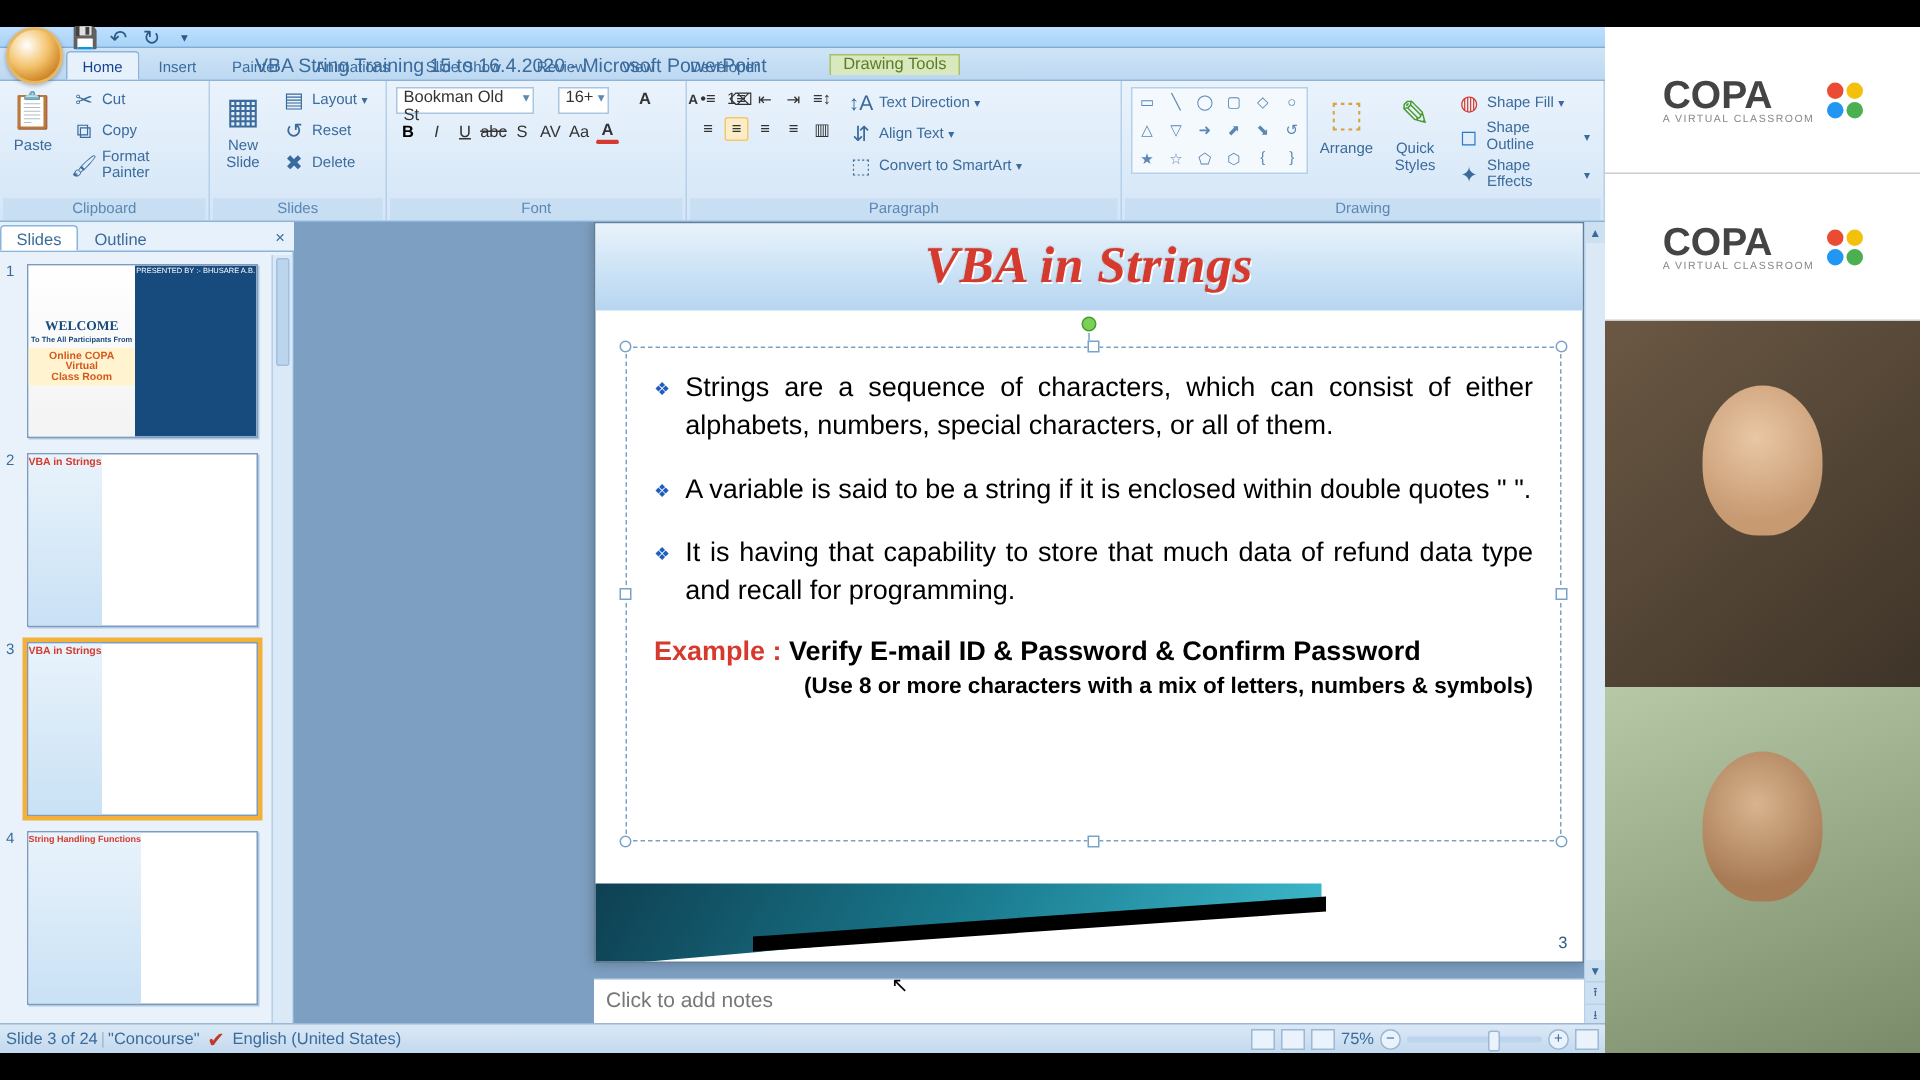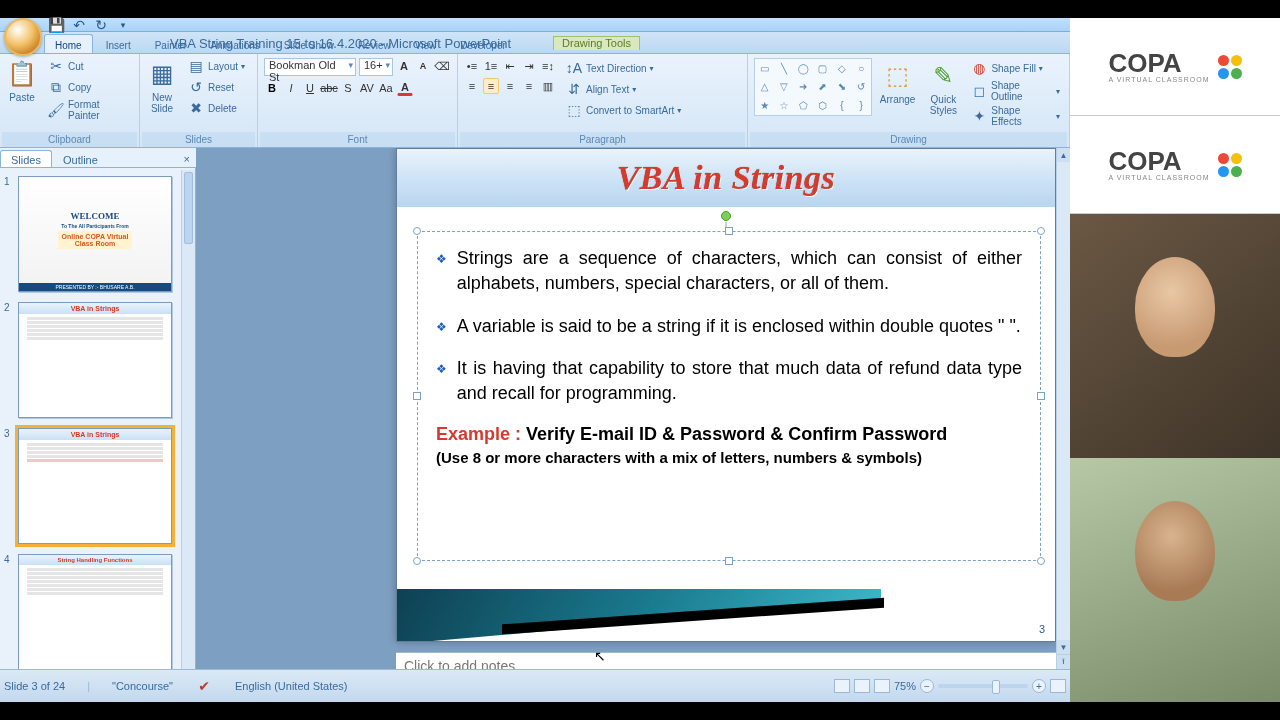--- a/index.html
+++ b/index.html
@@ -32,21 +32,21 @@
   
   .work { position:absolute; left:0; top:130px; right:0; bottom:20px; display:flex; background:#7d9fc1;}
   .panetabs{position:absolute;left:0;top:0;width:196px;height:20px;background:#e7f1fb;display:flex;align-items:flex-end;font-size:11px;border-bottom:1px solid #8ab4dc;z-index:2;}
   .pt{padding:3px 10px 1px;color:#3a6b9c;border:1px solid transparent;border-bottom:none;border-radius:3px 3px 0 0;cursor:pointer;}
   .pt.active{background:#fff;border-color:#8ab4dc;}
   .pt-x{margin-left:auto;padding:2px 6px;cursor:pointer;color:#3a6b9c;}
 
   .thumbs{width:196px;background:#e9f1fb;border-right:1px solid #8ab4dc;padding-top:22px;overflow:hidden;position:relative;}
   .thumb{margin:6px 6px 10px 18px;position:relative;}
   .tnum{position:absolute;left:-14px;top:0;font-size:10px;color:#3a6b9c;}
-  .tframe{width:154px;height:116px;background:#fff;border:1px solid #7a9cc0;box-shadow:1px 1px 0 #b0c9e2;display:flex;flex-direction:column;overflow:hidden;font-size:6px;color:#333;}
+  .tframe{width:154px;height:116px;background:#fff;border:1px solid #7a9cc0;box-shadow:1px 1px 0 #b0c9e2;display:flex;flex-direction:row;overflow:hidden;font-size:6px;color:#333;}
   .tframe.sel{outline:3px solid #f3b13a;}
   .sb{position:absolute;right:0;top:22px;bottom:0;width:14px;background:#dbe9f7;border-left:1px solid #b6d0e9;}
   .sb::before{content:"";position:absolute;left:2px;top:2px;right:2px;height:70px;background:#bcd4ec;border:1px solid #9ec0e1;border-radius:2px;}
 
   .canvas{flex:1;background:#7d9fc1;position:relative;overflow:hidden;}
   .page{position:absolute;left:200px;top:0;width:660px;height:494px;background:#fff;border:1px solid #647e9a;box-shadow:0 0 8px rgba(0,0,0,.25);}
   .page-top{height:58px;background:linear-gradient(#e9f3fb,#c9e1f5 60%,#b7d5f0);display:flex;align-items:center;justify-content:center;}
   .page-title{font-family:"Bookman Old Style",Georgia,serif;font-size:34px;font-weight:bold;font-style:italic;color:#d63a2e;text-shadow:1px 1px 0 #fff, 0 0 1px #8a1f15;letter-spacing:.5px;}
   .rot{position:absolute;left:50%;top:62px;width:10px;height:10px;border-radius:50%;background:#7bd05a;border:1px solid #4a9a2e;transform:translateX(-50%);}
   .rot::after{content:"";position:absolute;left:50%;top:10px;width:1px;height:8px;background:#7aa2c9;transform:translateX(-50%);}
@@ -54,35 +54,35 @@
   .hndl{position:absolute;width:8px;height:8px;background:#fff;border:1px solid #7aa2c9;border-radius:50%;}
   .h-nw{left:-5px;top:-5px}.h-ne{right:-5px;top:-5px}.h-sw{left:-5px;bottom:-5px}.h-se{right:-5px;bottom:-5px}
   .h-n{left:50%;top:-5px;transform:translateX(-50%);border-radius:0}.h-s{left:50%;bottom:-5px;transform:translateX(-50%);border-radius:0}
   .h-w{left:-5px;top:50%;transform:translateY(-50%);border-radius:0}.h-e{right:-5px;top:50%;transform:translateY(-50%);border-radius:0}
   .body{padding:14px 18px 0 18px;font-family:"Bookman Old Style",Georgia,serif;color:#000;}
   .bul{display:flex;gap:10px;margin-bottom:18px;font-size:18px;line-height:1.38;text-align:justify;}
   .bul .m{color:#1f5dbf;font-size:12px;margin-top:5px;}
   .ex{margin-top:6px;font-size:18px;}
   .ex .lab{color:#d63a2e;font-weight:bold;}
   .ex .txt{font-weight:bold;}
-  .ex2{text-align:left;font-weight:bold;font-size:15px;margin-top:4px;}
+  .ex2{text-align:right;font-weight:bold;font-size:15px;margin-top:4px;}
   .snum{position:absolute;right:10px;bottom:6px;font-size:11px;color:#2a5c86;}
   .wedge{position:absolute;left:0;bottom:0;width:100%;height:52px;overflow:hidden;}
   .wedge::before{content:"";position:absolute;left:-10px;bottom:-4px;width:75%;height:80px;background:linear-gradient(120deg,#0d3b4d,#1a7a8e 55%,#3bb6c8);transform:skewY(-5deg);transform-origin:left bottom;}
   .wedge::after{content:"";position:absolute;left:16%;bottom:20px;width:58%;height:10px;background:#000;transform:skewY(-4deg);}
   .notes{position:absolute;left:200px;bottom:0;width:660px;height:30px;background:#fff;border-top:1px solid #9cb8d4;padding:5px 8px;font-size:14px;color:#777;}
   .vsb{position:absolute;right:0;top:0;bottom:0;width:14px;background:#dbe9f7;border-left:1px solid #b6d0e9;}
   .vsb .up,.vsb .dn{position:absolute;left:0;right:0;height:14px;background:#cde0f2;display:flex;align-items:center;justify-content:center;font-size:8px;color:#3a6b9c;}
   .vsb .up{top:0}.vsb .dn{bottom:28px}
   .vsb .pg{position:absolute;left:0;right:0;bottom:0;height:28px;display:flex;flex-direction:column;}
   .vsb .pg div{flex:1;border-top:1px solid #b6d0e9;display:flex;align-items:center;justify-content:center;font-size:8px;color:#3a6b9c;background:#cde0f2;cursor:pointer;}
 
   .cursor{position:absolute;left:398px;top:500px;font-size:14px;color:#000;pointer-events:none;z-index:20;}
 
-  .statusbar{position:absolute;left:0;right:0;bottom:0;height:33px;background:linear-gradient(#dbe9f6,#c3d9ee);border-top:1px solid #9cb8d4;display:flex;align-items:center;font-size:11px;color:#3a6b9c;padding:0 4px;gap:22px;}
+  .statusbar{position:absolute;left:0;right:0;bottom:0;height:20px;background:linear-gradient(#dbe9f6,#c3d9ee);border-top:1px solid #9cb8d4;display:flex;align-items:center;font-size:11px;color:#3a6b9c;padding:0 4px;gap:2px;}
   .statusbar .sep{color:#9cb8d4;}
   .zoom{margin-left:auto;display:flex;align-items:center;gap:4px;}
   .zbtn{width:14px;height:14px;border:1px solid #9cb8d4;border-radius:50%;background:#eaf3fc;font-size:10px;display:flex;align-items:center;justify-content:center;cursor:pointer;}
   .slider{width:90px;height:4px;background:#bcd4ec;position:relative;border-radius:2px;}
   .slider::after{content:"";position:absolute;left:60%;top:-4px;width:6px;height:12px;background:#eaf3fc;border:1px solid #9cb8d4;border-radius:2px;}
   .viewbtn{width:16px;height:14px;border:1px solid #9cb8d4;background:#eaf3fc;cursor:pointer;}
 
   
   .side{position:absolute;left:1070px;top:18px;width:210px;height:684px;background:#1a1a1a;}
   .brand{height:98px;background:#fff;display:flex;align-items:center;justify-content:center;gap:8px;border-bottom:1px solid #ccc;}
@@ -176,21 +176,21 @@
               <span class="ic">✖</span>
               <span>Delete</span>
             </div>
         </div>
       </div>
       <div class="group-label">Slides</div>
     </div>
 
     <div class="group" style="width:200px">
       <div class="group-body" style="flex-direction:column;gap:4px;padding:2px 4px">
-        <div style="display:flex;gap:3px">
+        <div style="display:flex;gap:16px">
           <div class="combo" style="width:92px">Bookman Old St</div>
           <div class="combo" style="width:34px">16+</div>
           <span class="tb" style="font-weight:bold">A</span>
           <span class="tb" style="font-size:9px;font-weight:bold">A</span>
           <span class="tb">⌫</span>
         </div>
         <div style="display:flex;gap:3px">
           <span class="tb" style="font-weight:bold;color:#000">B</span>
           <span class="tb" style="font-style:italic">I</span>
           <span class="tb" style="text-decoration:underline">U</span>

